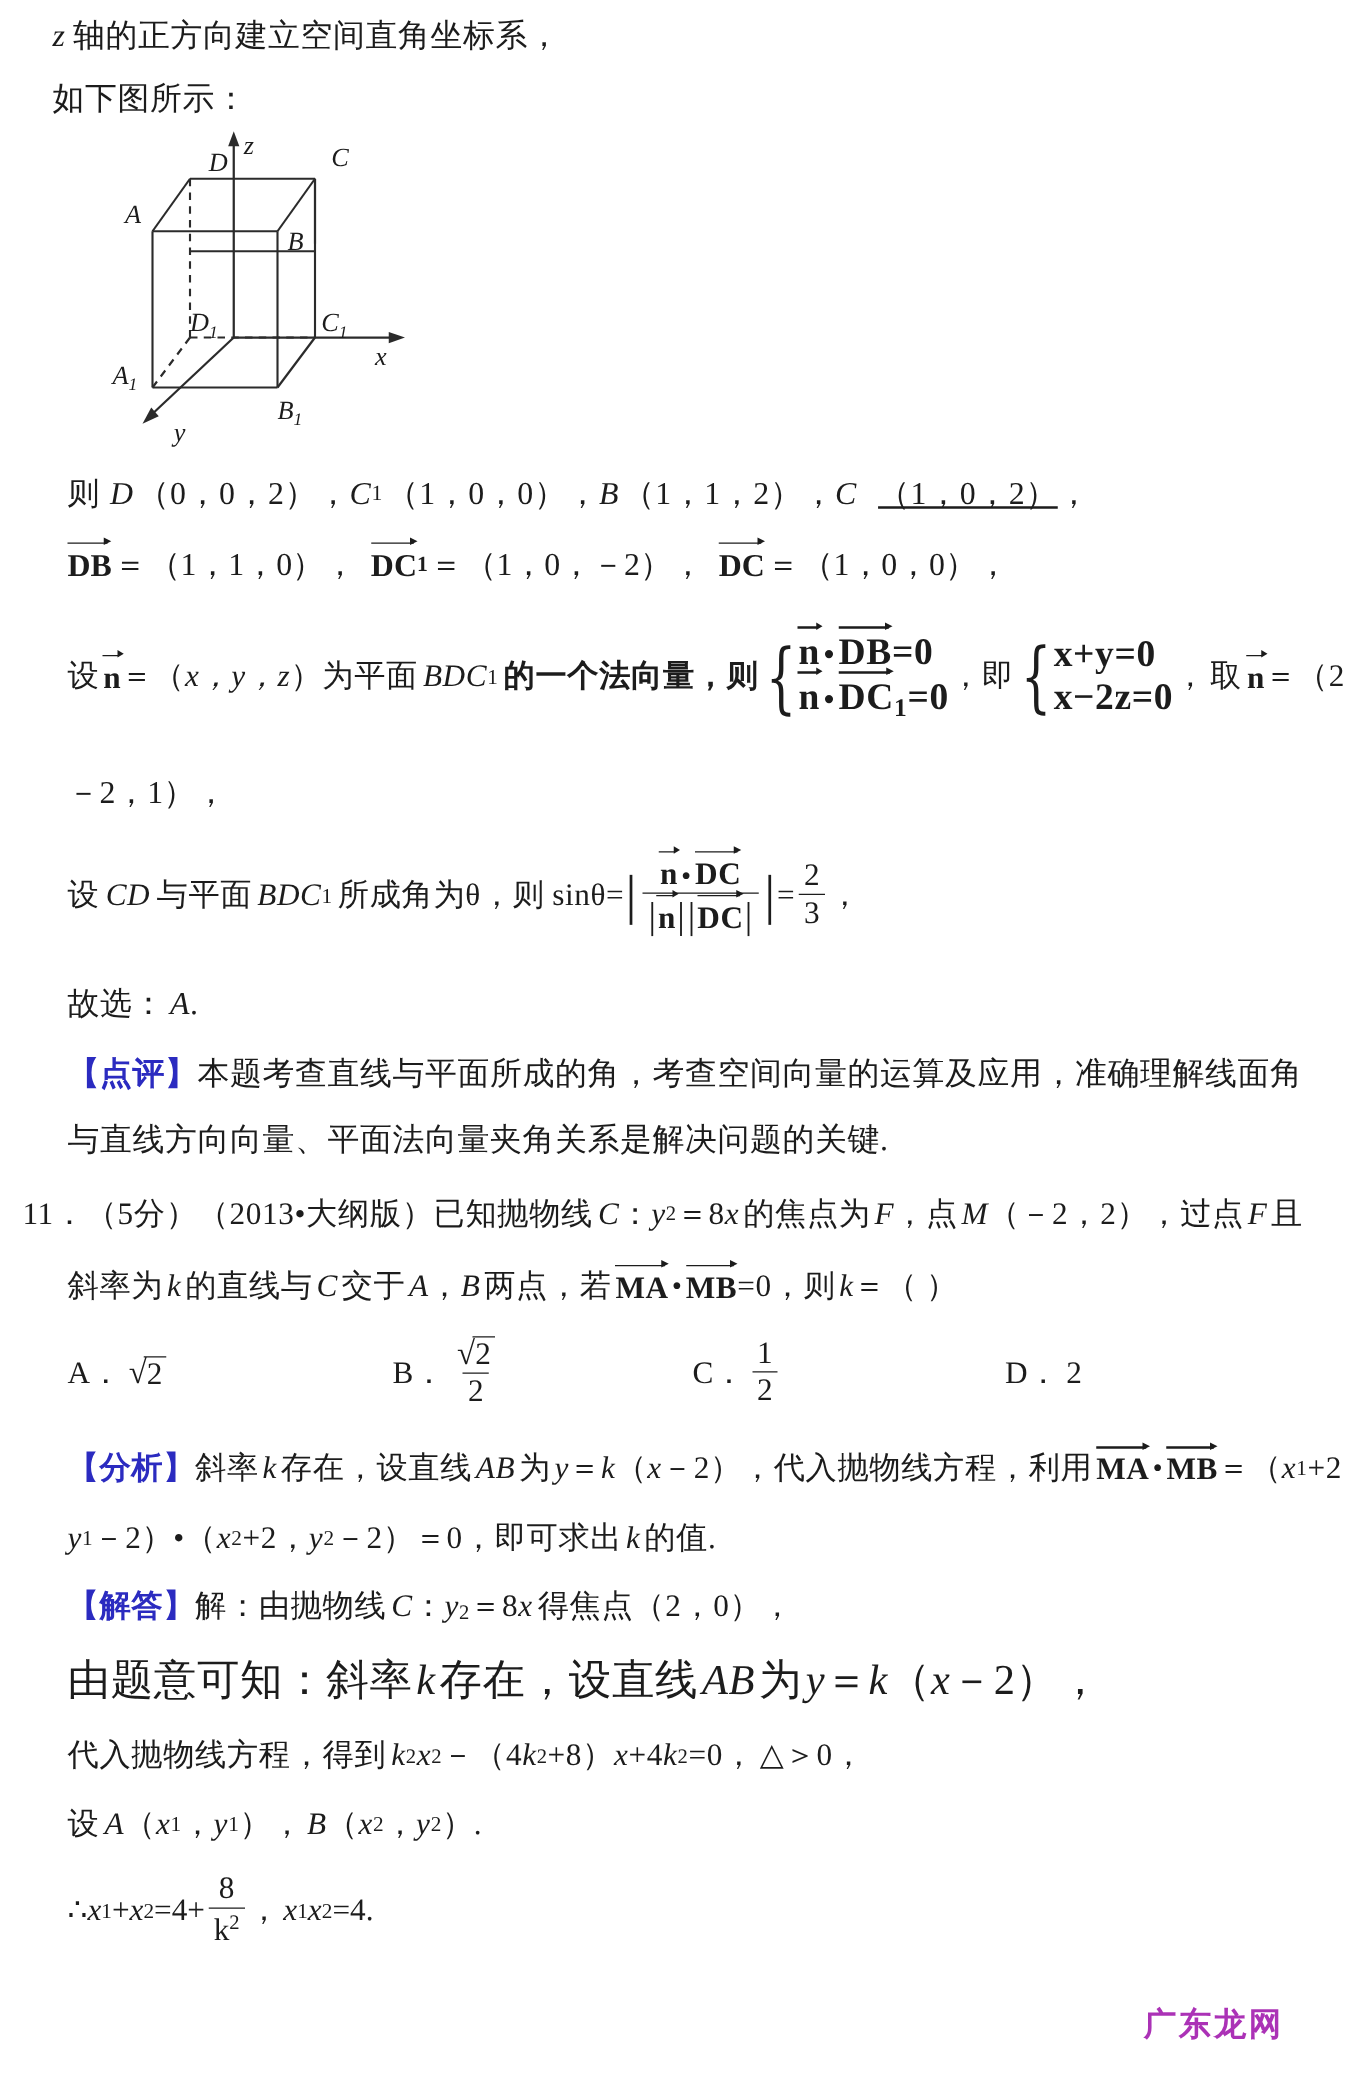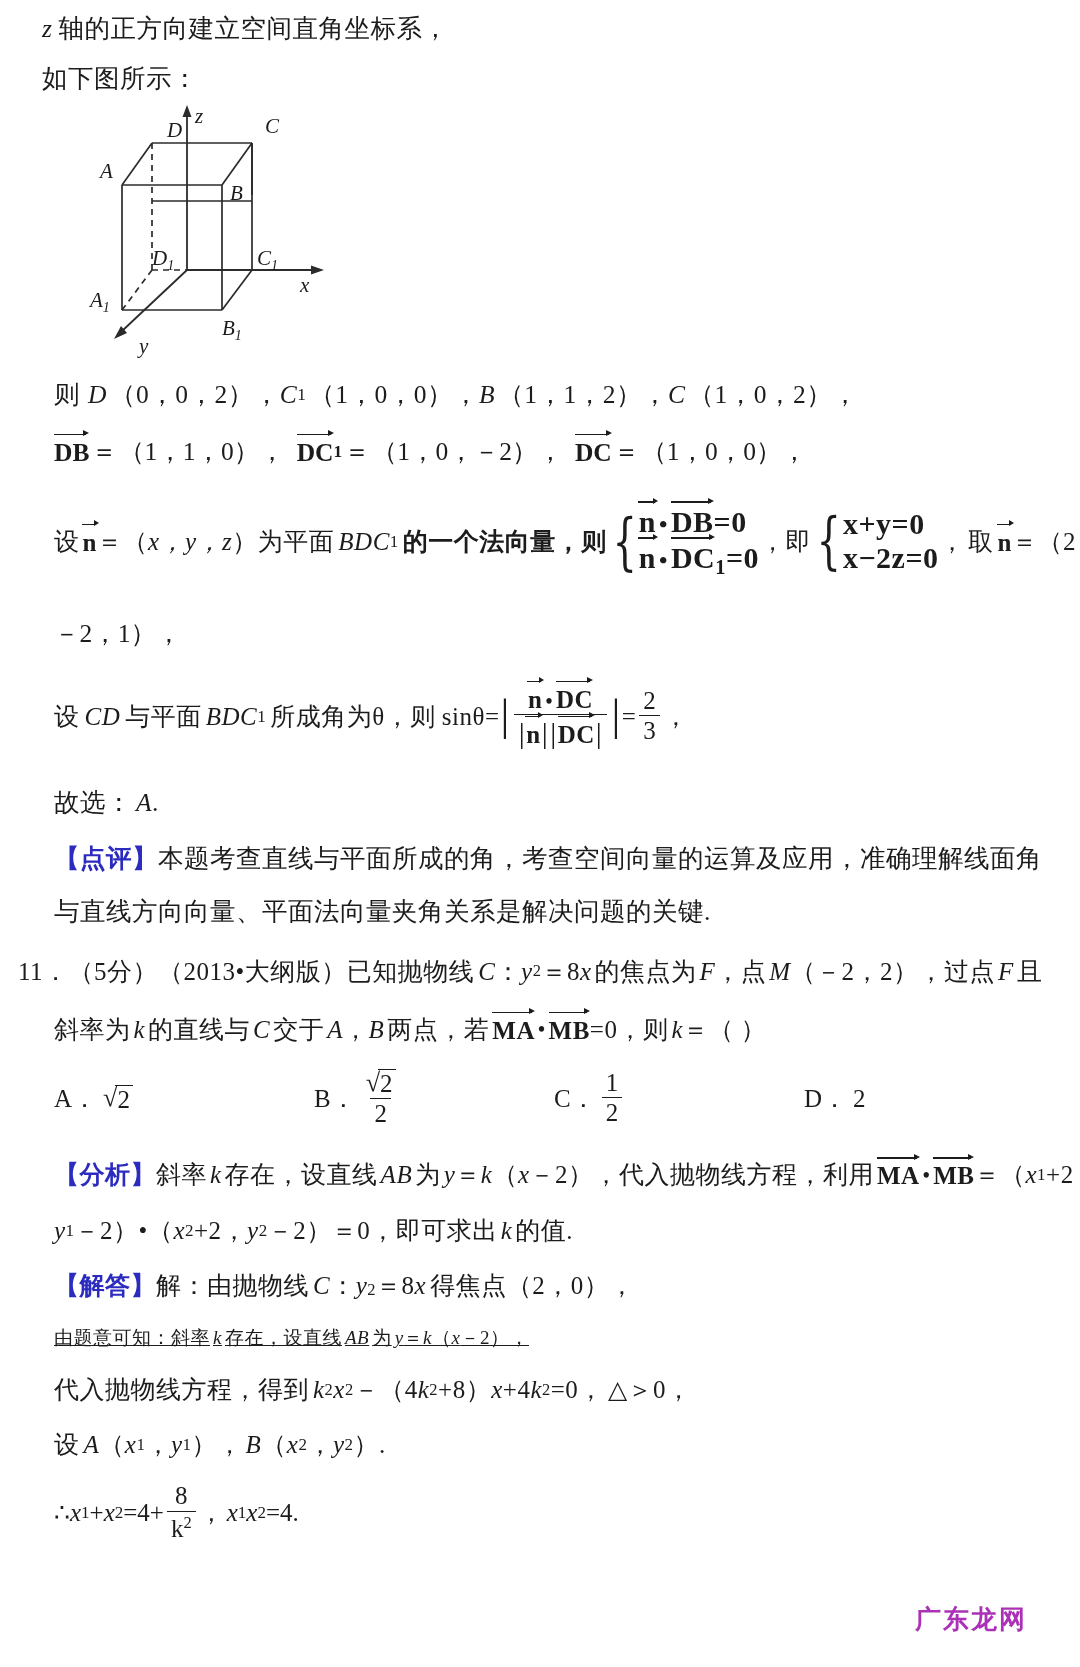--- a/index.html
+++ b/index.html
@@ -209,21 +209,21 @@
     <span style="margin-left:3px;">（0，0，2）</span>
     <span>，</span>
     <span class="it">C</span>
       <span class="subu">1</span>
     <span style="margin-left:3px;">（1，0，0）</span>
     <span>，</span>
     <span class="it">B</span>
     <span style="margin-left:3px;">（1，1，2）</span>
     <span>，</span>
     <span class="it">C</span>
-    <span style="margin-left:3px;">（1，0，2）</span>
+    <span style="margin-left:17px;text-decoration:underline;">（1，0，2）</span>
     <span>，</span>
   </div>
 
   <div class="line" style="margin:30px 0 0 14px;">
     <span class="vec">DB</span>
     <span style="margin:0 2px;">＝</span>
     <span>（1，1，0）</span>
     <span>，</span>
     <span style="margin-left:12px;" class="vec">DC</span>
       <span class="subu" style="font-weight:bold;">1</span>
@@ -435,21 +435,21 @@
     <span>解：由抛物线</span>
     <span class="it" style="margin-left:4px;">C</span>
       <span>：</span>
       <span class="it">y</span>
       <span class="supu">2</span>
       <span>＝8</span>
       <span class="it">x</span>
     <span style="margin-left:4px;">得焦点（2，0），</span>
   </div>
 
-  <div class="line cn" style="margin:30px 0 0 14px; font-size:19px;text-decoration:underline;">
+  <div class="line cn" style="margin:30px 0 0 14px; font-size:34px;">
     <span>由题意可知：斜率</span>
     <span class="it" style="margin-left:3px;">k</span>
     <span style="margin-left:3px;">存在，设直线</span>
     <span class="it" style="margin-left:3px;">AB</span>
     <span style="margin-left:3px;">为</span>
     <span class="it" style="margin-left:3px;">y</span>
       <span>＝</span>
       <span class="it">k</span>
       <span>（</span>
       <span class="it">x</span>

